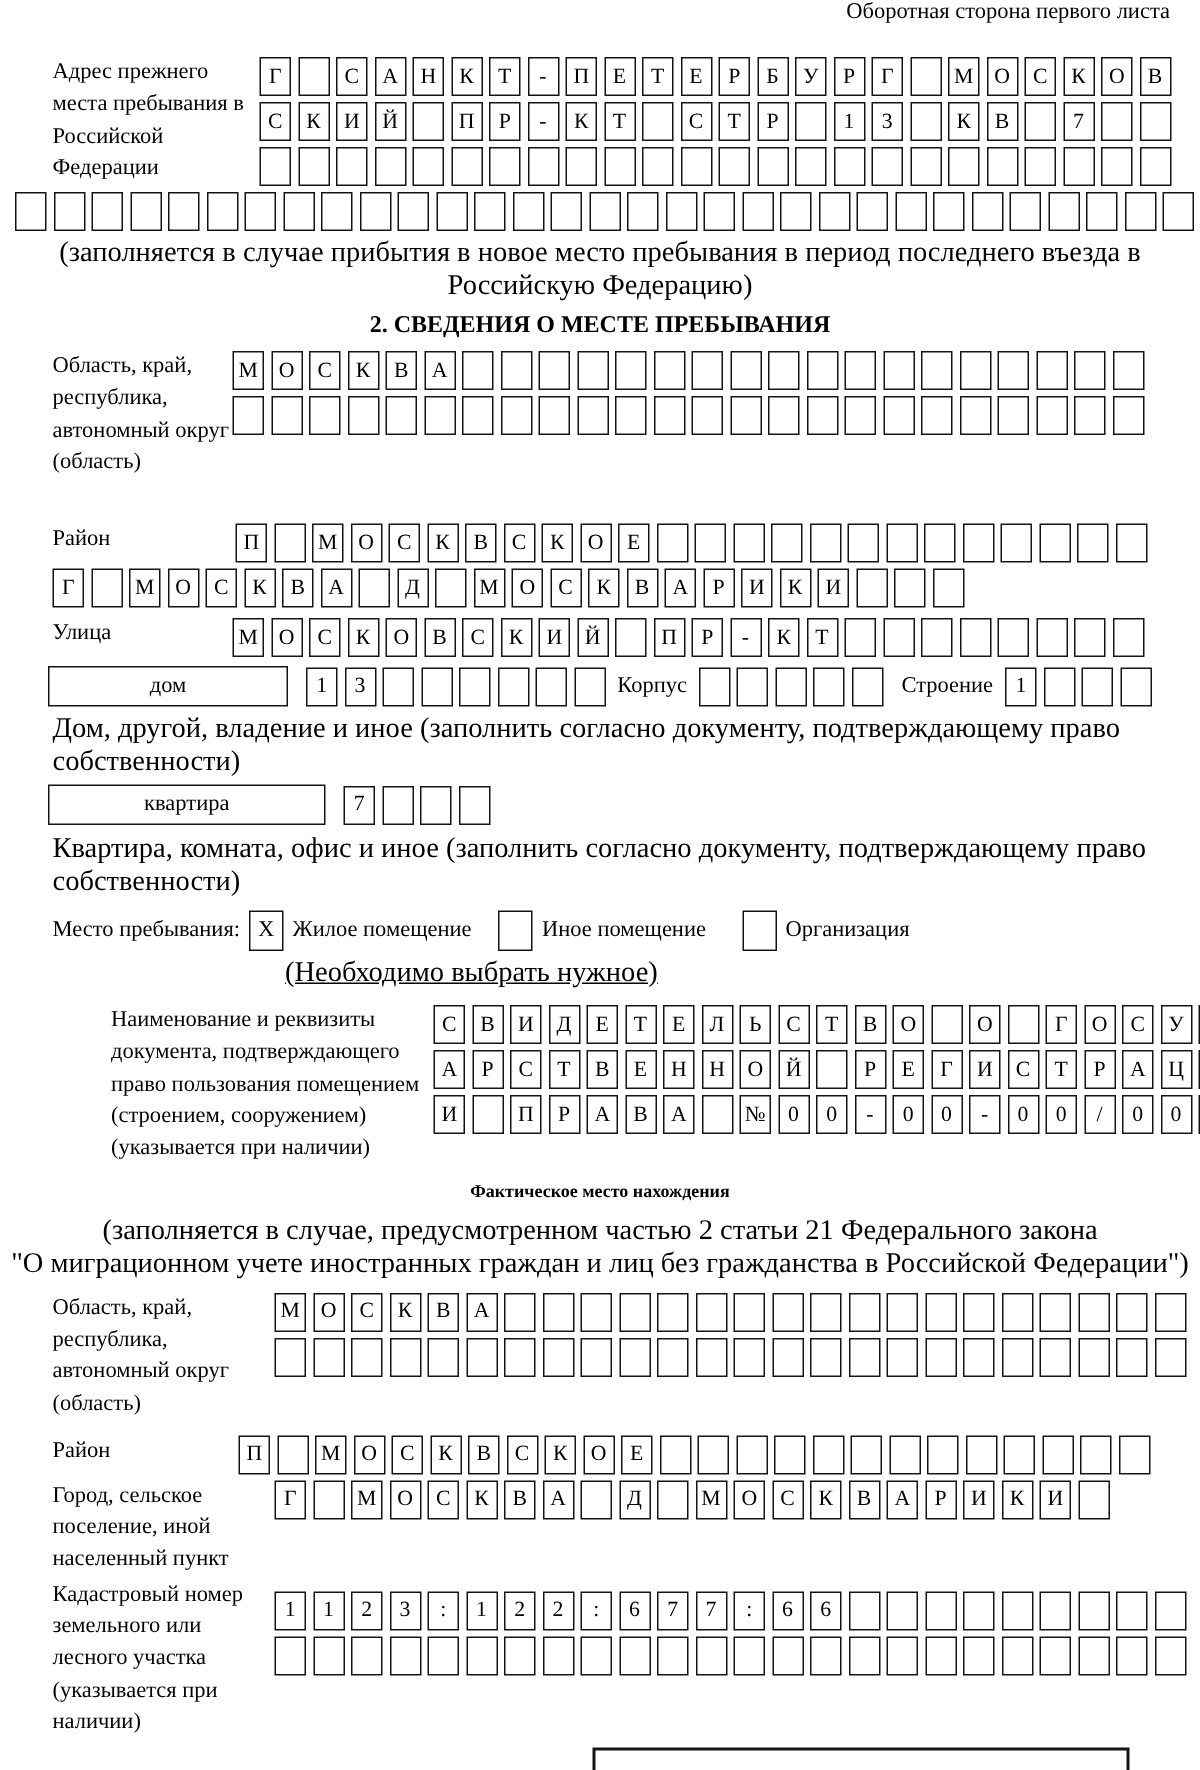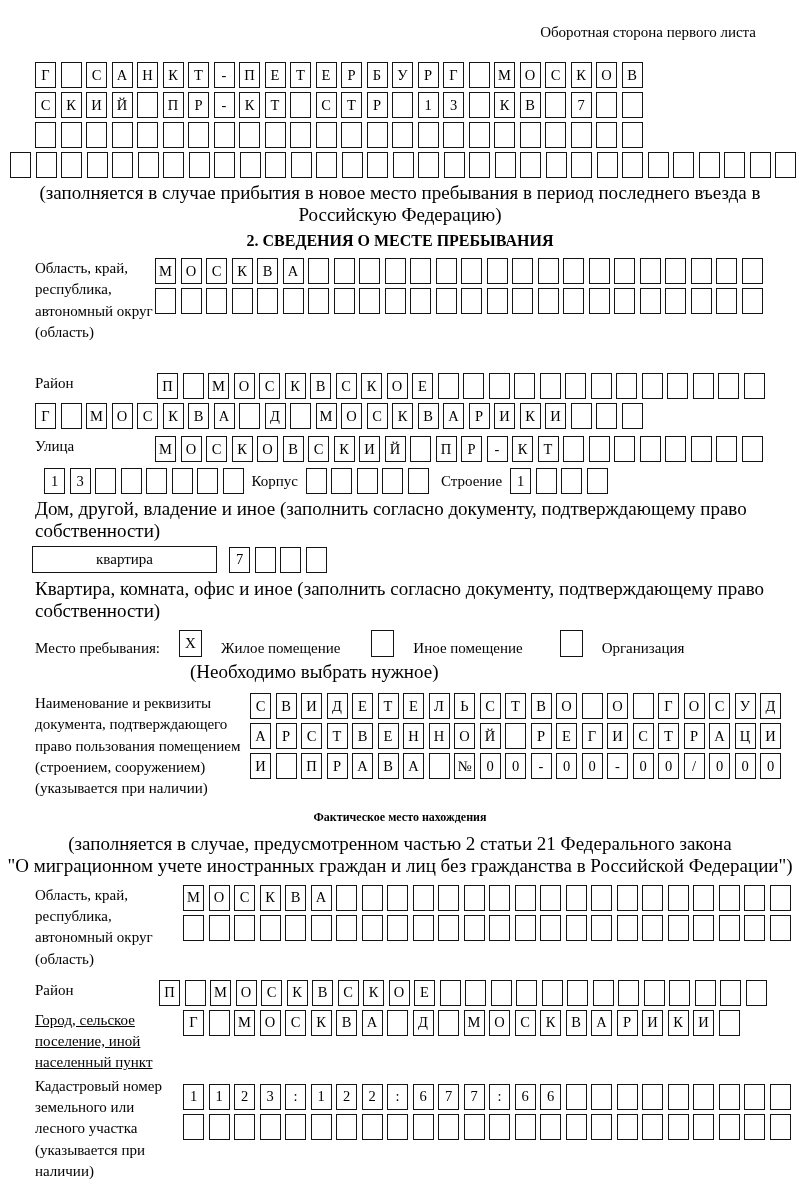--- a/index.html
+++ b/index.html
@@ -1,17 +1,17 @@
 <!DOCTYPE html>
 <html><head>
 <meta charset="utf-8">
 <style>
   html,body{margin:0;padding:0;background:#fff;color:#000;}
   body{width:800px;height:1180px;font-family:"Liberation Serif","DejaVu Serif",serif;position:relative;overflow:hidden;}
-  .top-note{margin-top:24px;padding-right:44px;text-align:right;font-size:15px;}
+  .top-note{padding-right:20px;text-align:right;font-size:15px;}
   .row{display:flex;align-items:flex-start;}
   .lbl{font-size:15px;line-height:1.42;flex:none;}
   .cells{display:flex;gap:4.5px;flex:none;}
   .cells{margin-bottom:4px;}
   .cell{display:inline-flex;align-items:center;justify-content:center;flex:none;
         width:21px;height:26px;box-sizing:border-box;border:1.6px solid #141414;
         font-size:14.5px;background:#fff;}
   .gridcol{display:flex;flex-direction:column;}
   .note{font-size:19px;}
   .center{text-align:center;}
@@ -23,20 +23,21 @@
        display:inline-flex;align-items:center;justify-content:center;font-size:15px;flex:none;background:#fff;}
   .inline-lbl{font-size:15px;}
   .stamp-box{box-sizing:border-box;border:2px solid #141414;background:#fff;}
 </style>
 </head>
 <body>
 
 <div class="top-note">Оборотная сторона первого листа</div>
 
 <div class="row" style="margin-left:35px;margin-top:21px;">
+  <div class="lbl" style="width:138px;">Адрес прежнего места пребывания в Российской Федерации</div>
   <div class="gridcol">
     <div class="cells">
         <span class="cell">Г</span>
         <span class="cell"></span>
         <span class="cell">С</span>
         <span class="cell">А</span>
         <span class="cell">Н</span>
         <span class="cell">К</span>
         <span class="cell">Т</span>
         <span class="cell">-</span>
@@ -289,20 +290,21 @@
       <span class="cell"></span>
       <span class="cell"></span>
       <span class="cell"></span>
       <span class="cell"></span>
       <span class="cell"></span>
       <span class="cell"></span>
     </div>
 </div>
 
 <div class="row" style="margin-left:32px;margin-top:2px;align-items:center;">
+  <div class="wbox" style="width:160px;">дом</div>
   <div class="cells" style="margin:0 0 0 12px;">
       <span class="cell">1</span>
       <span class="cell">3</span>
       <span class="cell"></span>
       <span class="cell"></span>
       <span class="cell"></span>
       <span class="cell"></span>
       <span class="cell"></span>
       <span class="cell"></span>
     </div>
@@ -328,33 +330,33 @@
   <div class="wbox" style="width:185px;">квартира</div>
   <div class="cells" style="margin:0 0 0 12px;">
       <span class="cell">7</span>
       <span class="cell"></span>
       <span class="cell"></span>
       <span class="cell"></span>
     </div>
 </div>
 <div class="note" style="margin:5px 0 8px 35px;">Квартира, комната, офис и иное (заполнить согласно документу, подтверждающему право собственности)</div>
 
-<div class="row" style="margin-left:35px;align-items:flex-end;gap:19px;">
+<div class="row" style="margin-left:35px;align-items:center;gap:6px;">
   <div class="inline-lbl">Место пребывания:</div>
   <div class="chk">X</div>
   <div class="inline-lbl">Жилое помещение</div>
   <div class="chk" style="margin-left:12px;"></div>
   <div class="inline-lbl">Иное помещение</div>
   <div class="chk" style="margin-left:18px;"></div>
   <div class="inline-lbl">Организация</div>
 </div>
-<div class="note" style="margin:4px 0 10px 190px;">(Необходимо выбрать нужное)</div>
+<div class="note" style="margin:4px 0 10px 190px;text-decoration:underline;">(Необходимо выбрать нужное)</div>
 
 <div class="row" style="margin-left:35px;">
-  <div class="lbl" style="width:212px;">Наименование и реквизиты документа, подтверждающего право пользования помещением (строением, сооружением) (указывается при наличии)</div>
+  <div class="lbl" style="width:212px;margin-left:39px;">Наименование и реквизиты документа, подтверждающего право пользования помещением (строением, сооружением) (указывается при наличии)</div>
   <div class="gridcol" style="margin-left:3px;">
     <div class="cells">
         <span class="cell">С</span>
         <span class="cell">В</span>
         <span class="cell">И</span>
         <span class="cell">Д</span>
         <span class="cell">Е</span>
         <span class="cell">Т</span>
         <span class="cell">Е</span>
         <span class="cell">Л</span>
@@ -507,21 +509,21 @@
       <span class="cell"></span>
       <span class="cell"></span>
       <span class="cell"></span>
       <span class="cell"></span>
       <span class="cell"></span>
       <span class="cell"></span>
     </div>
 </div>
 
 <div class="row" style="margin-left:35px;">
-  <div class="lbl" style="width:148px;text-decoration:underline;">Город, сельское поселение, иной населенный пункт</div>
+  <div class="lbl" style="width:148px;">Город, сельское поселение, иной населенный пункт</div>
   <div class="cells">
       <span class="cell">Г</span>
       <span class="cell"></span>
       <span class="cell">М</span>
       <span class="cell">О</span>
       <span class="cell">С</span>
       <span class="cell">К</span>
       <span class="cell">В</span>
       <span class="cell">А</span>
       <span class="cell"></span>

